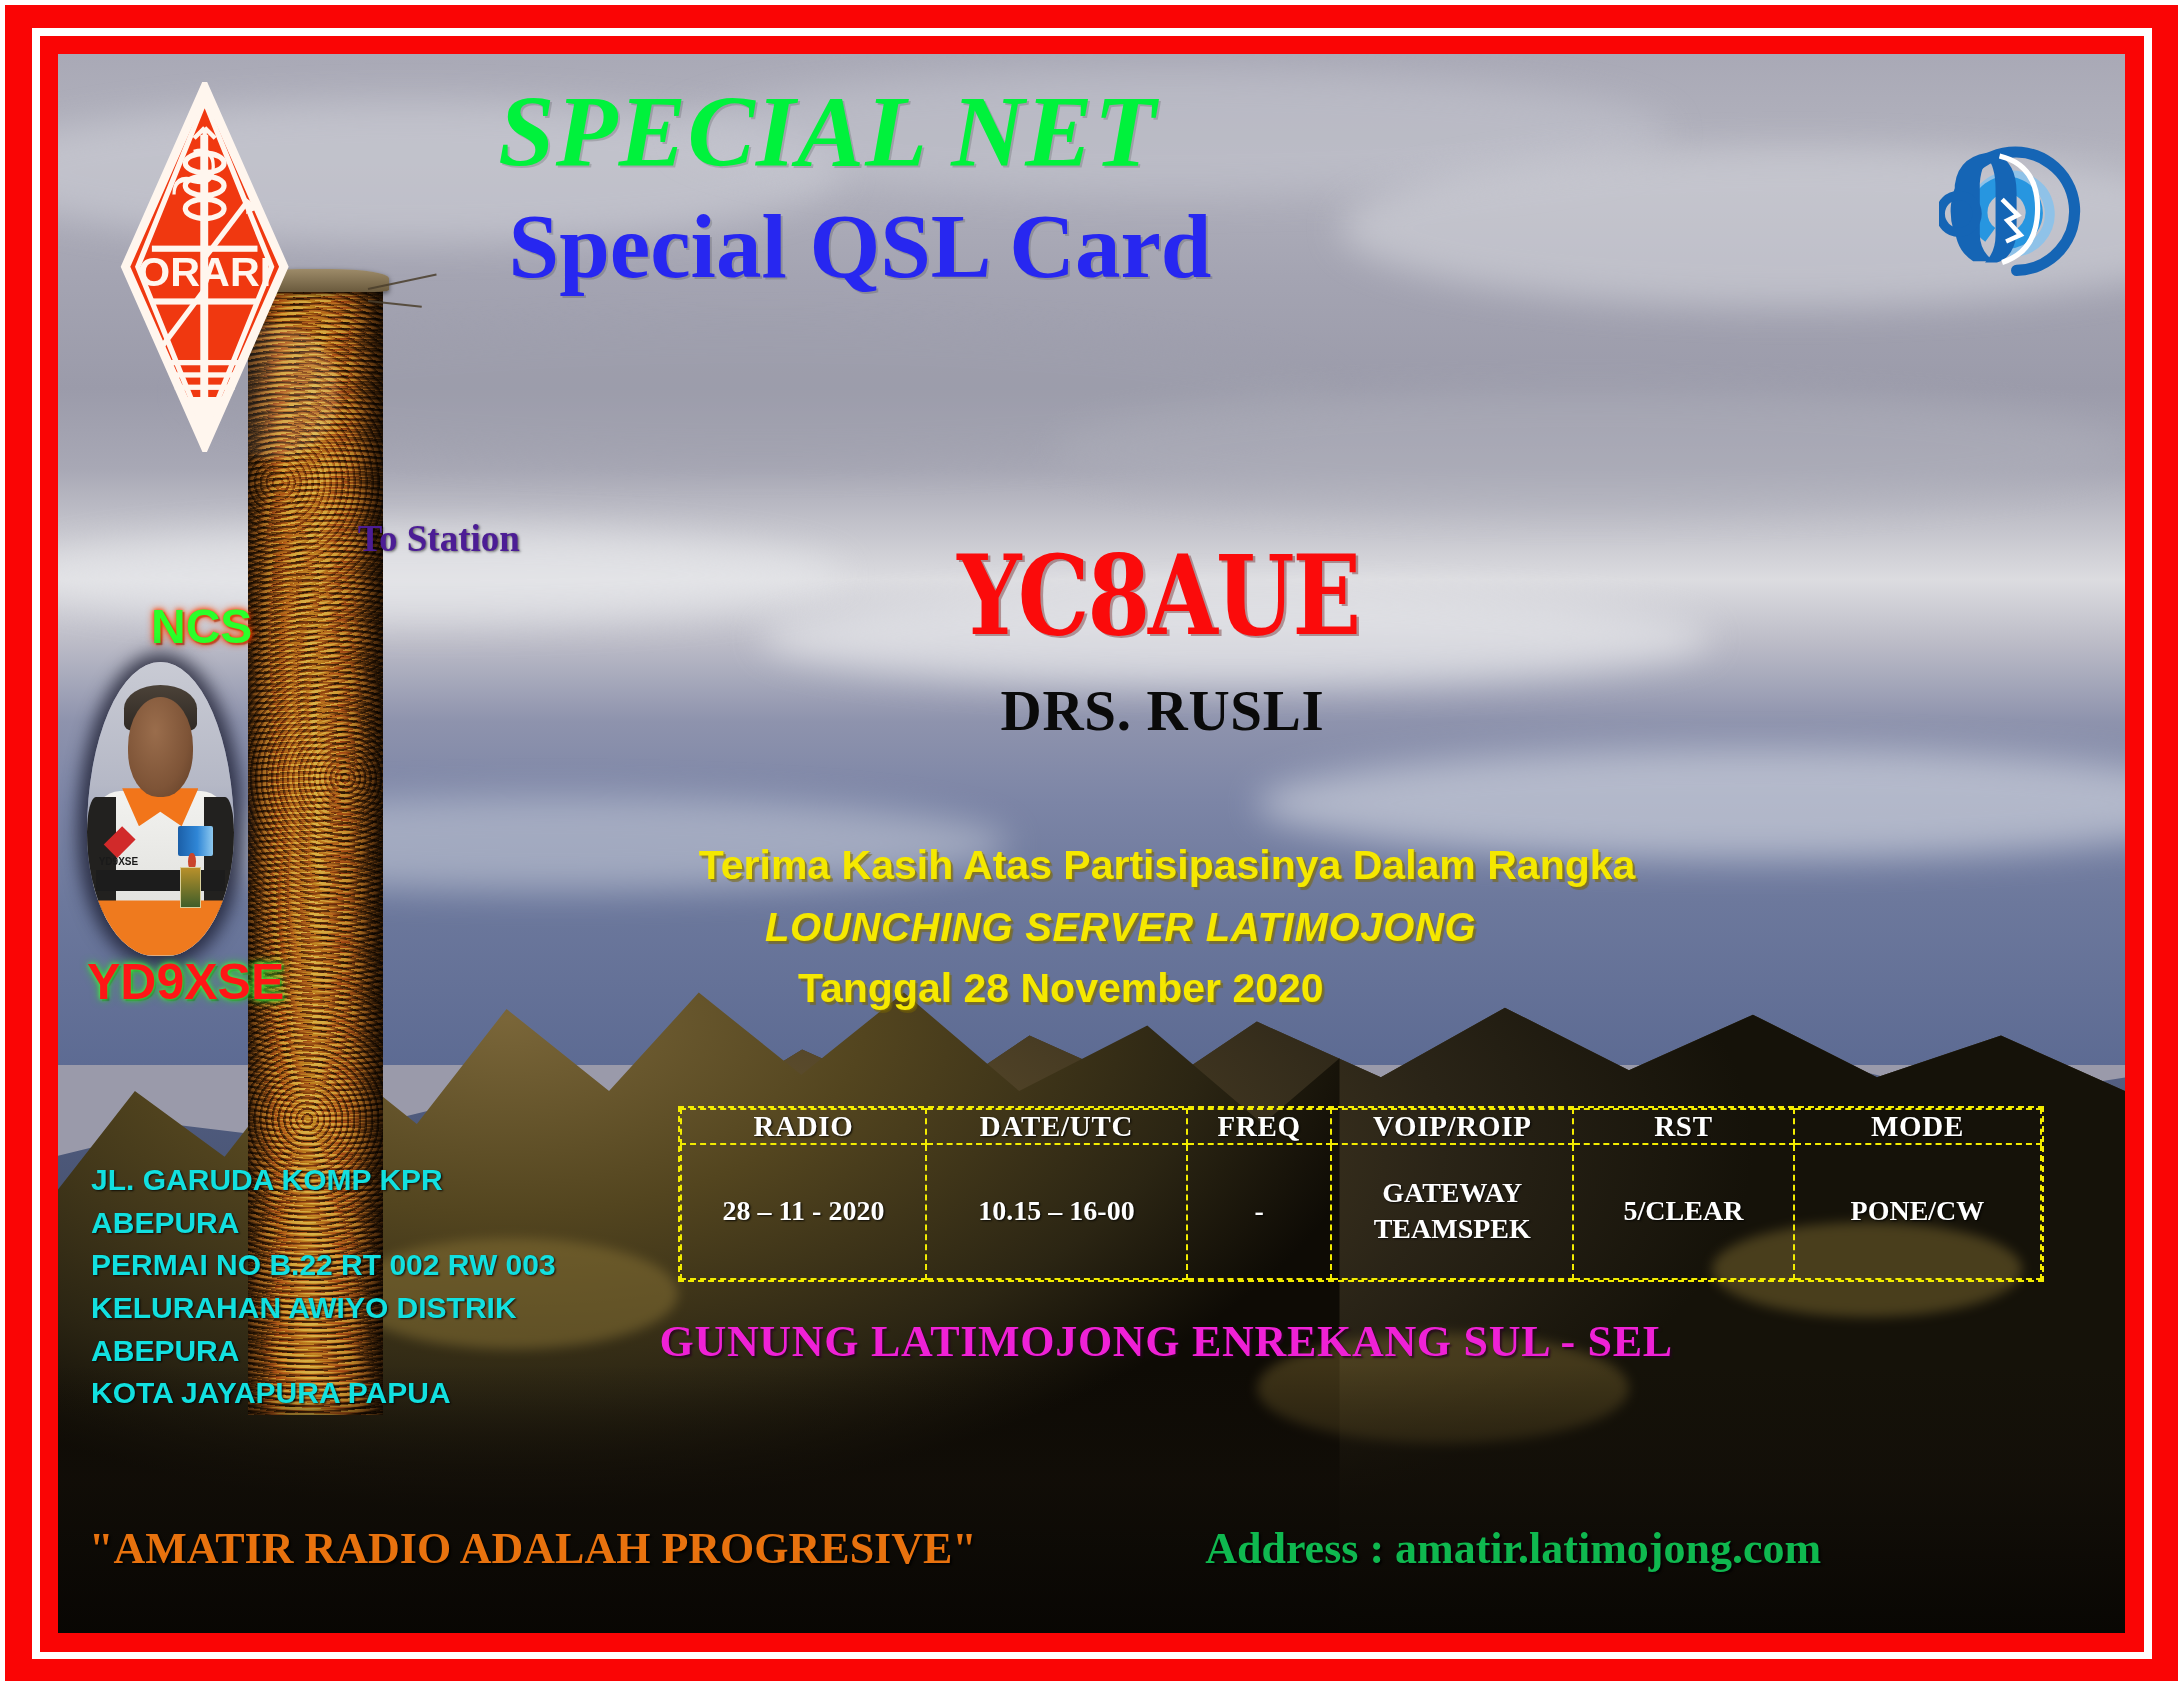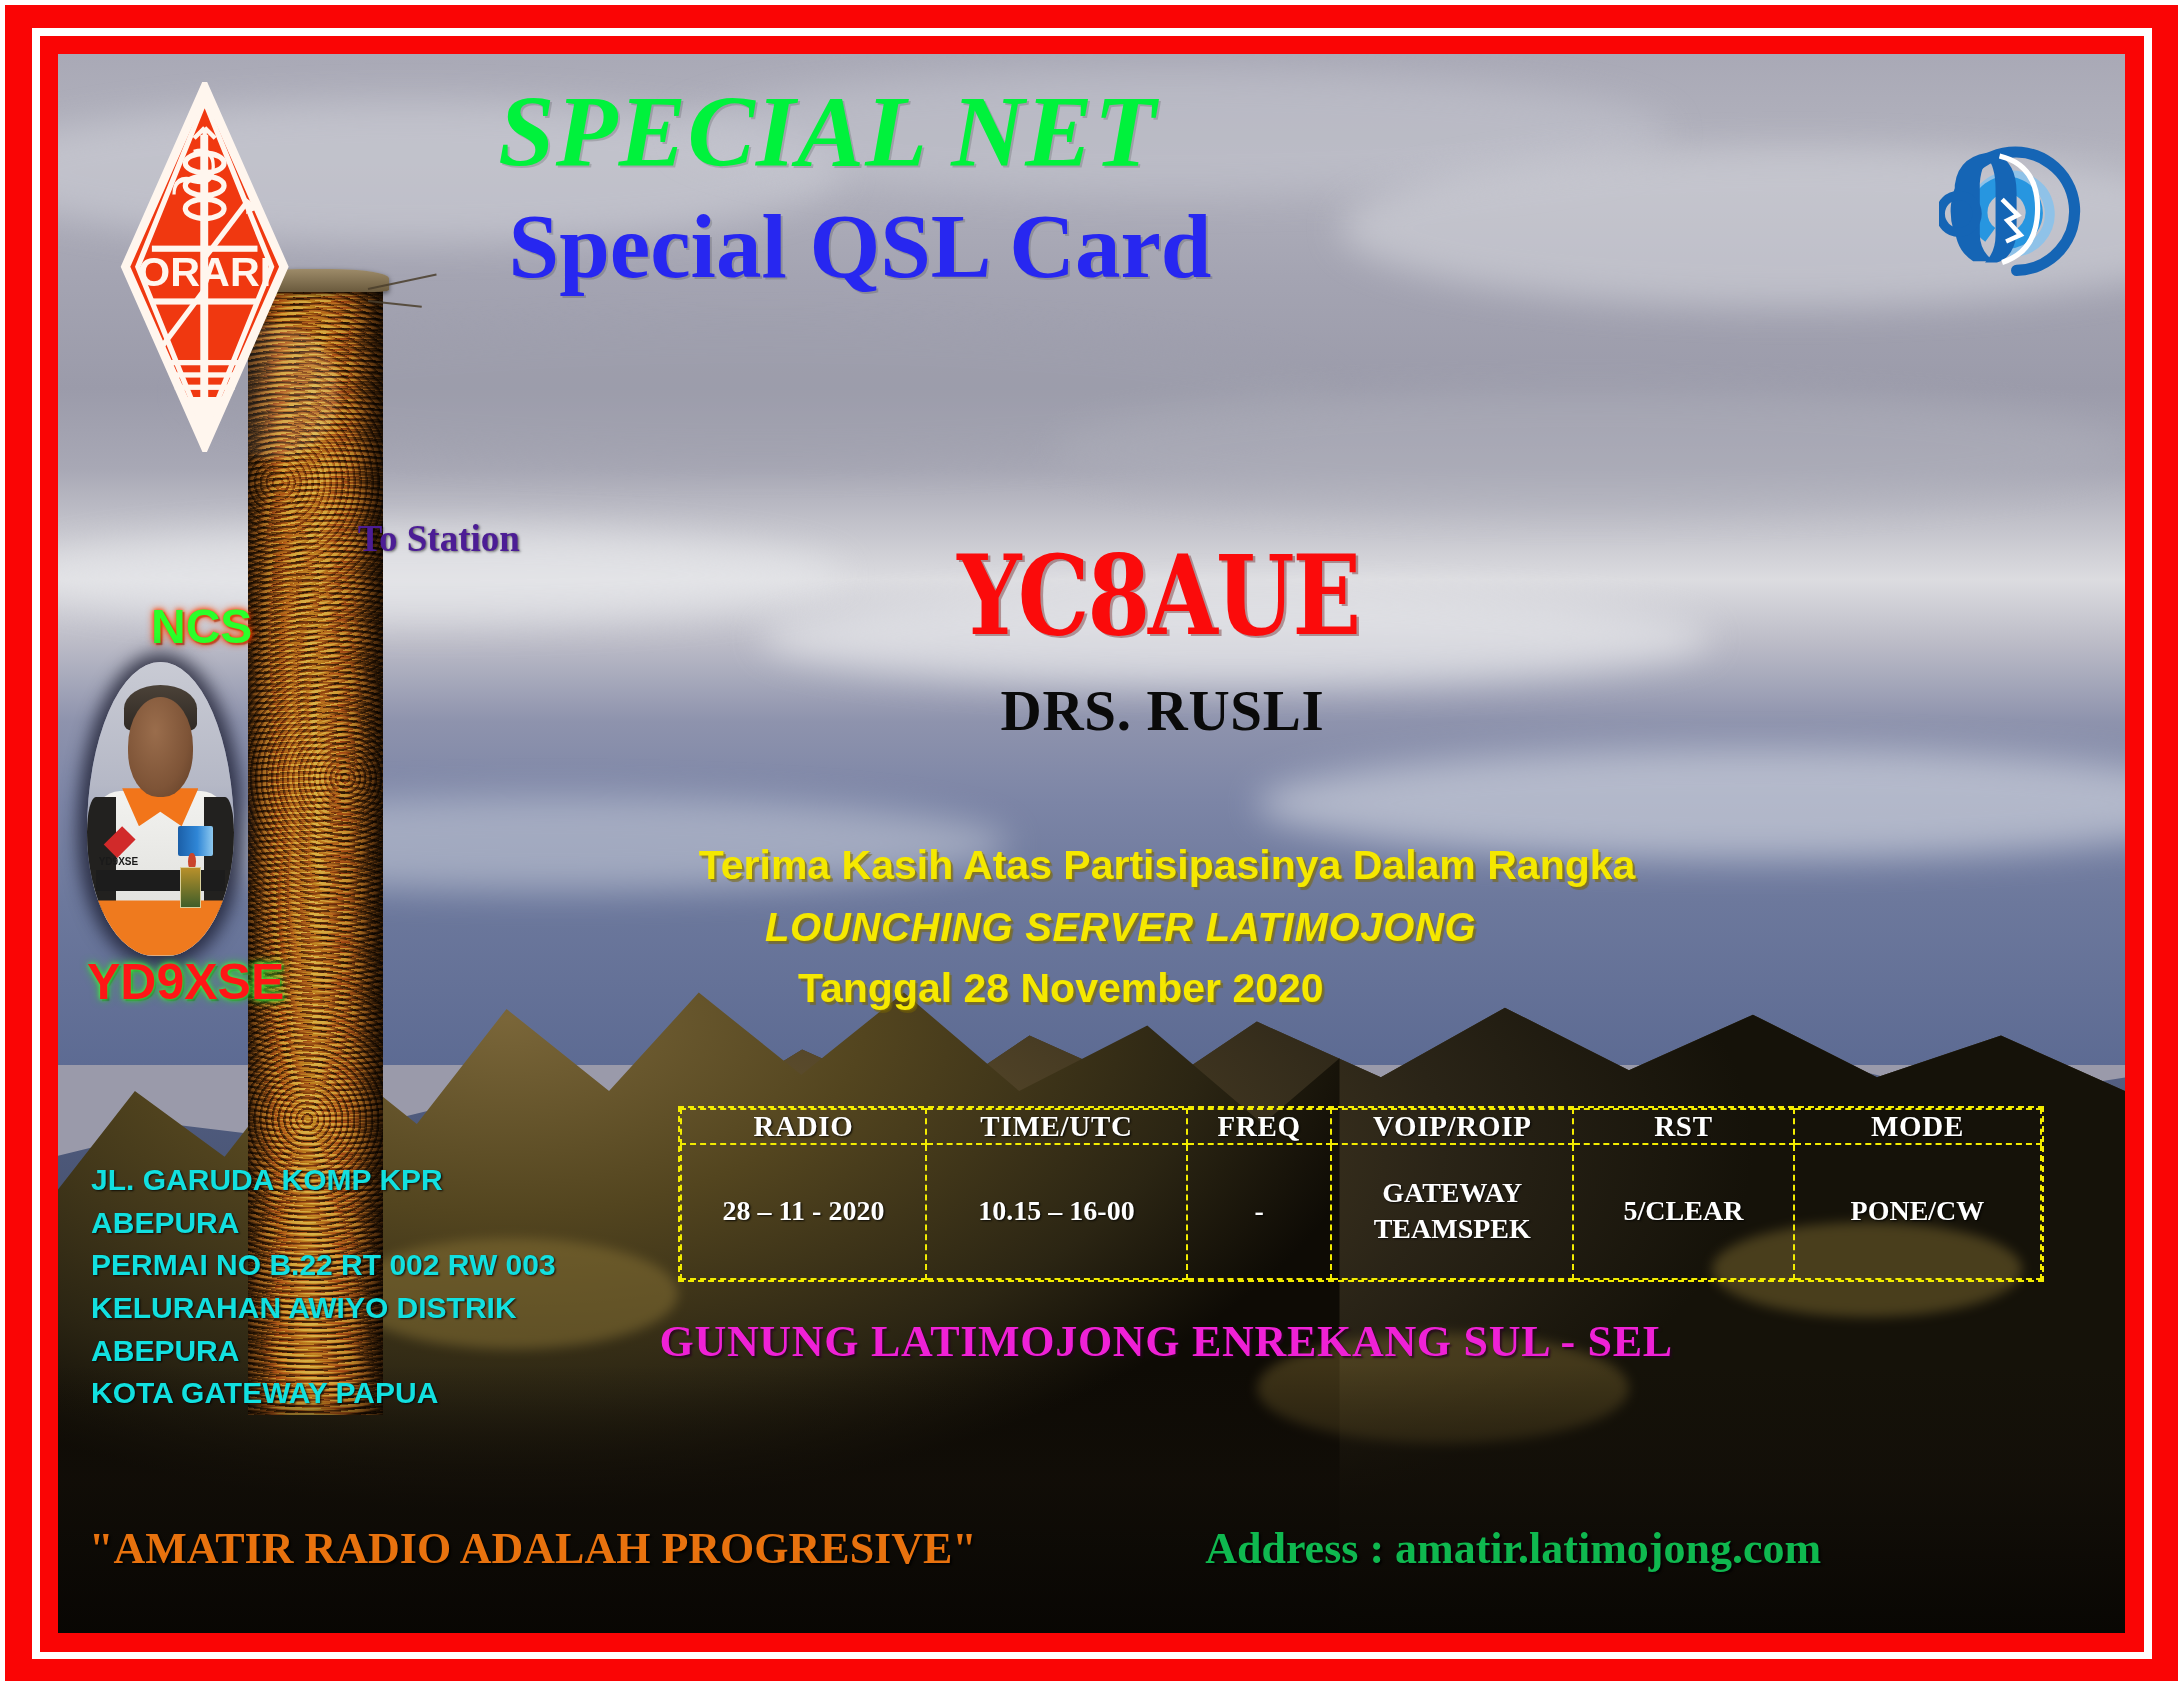--- a/index.html
+++ b/index.html
@@ -271,37 +271,37 @@
     </div>
 
     <div class="tx" id="ydcall">YD9XSE</div>
 
     <div id="addr">
       <div>JL. GARUDA KOMP KPR</div>
       <div>ABEPURA</div>
       <div>PERMAI NO B.22 RT 002 RW 003</div>
       <div>KELURAHAN AWIYO DISTRIK</div>
       <div>ABEPURA</div>
-      <div>KOTA GATEWAY PAPUA</div>
+      <div>KOTA JAYAPURA PAPUA</div>
     </div>
 
     <div id="qsotable">
       <table>
         <colgroup>
           <col class="c0">
             <col class="c1">
             <col class="c2">
           <col class="c3">
             <col class="c4">
             <col class="c5">
         </colgroup>
         <thead>
           <tr>
             <th>RADIO</th>
-            <th>TIME/UTC</th>
+            <th>DATE/UTC</th>
             <th>FREQ</th>
             <th>VOIP/ROIP</th>
             <th>RST</th>
             <th>MODE</th>
           </tr>
         </thead>
         <tbody>
           <tr>
             <td>28 – 11 - 2020</td>
             <td>10.15 – 16-00</td>

